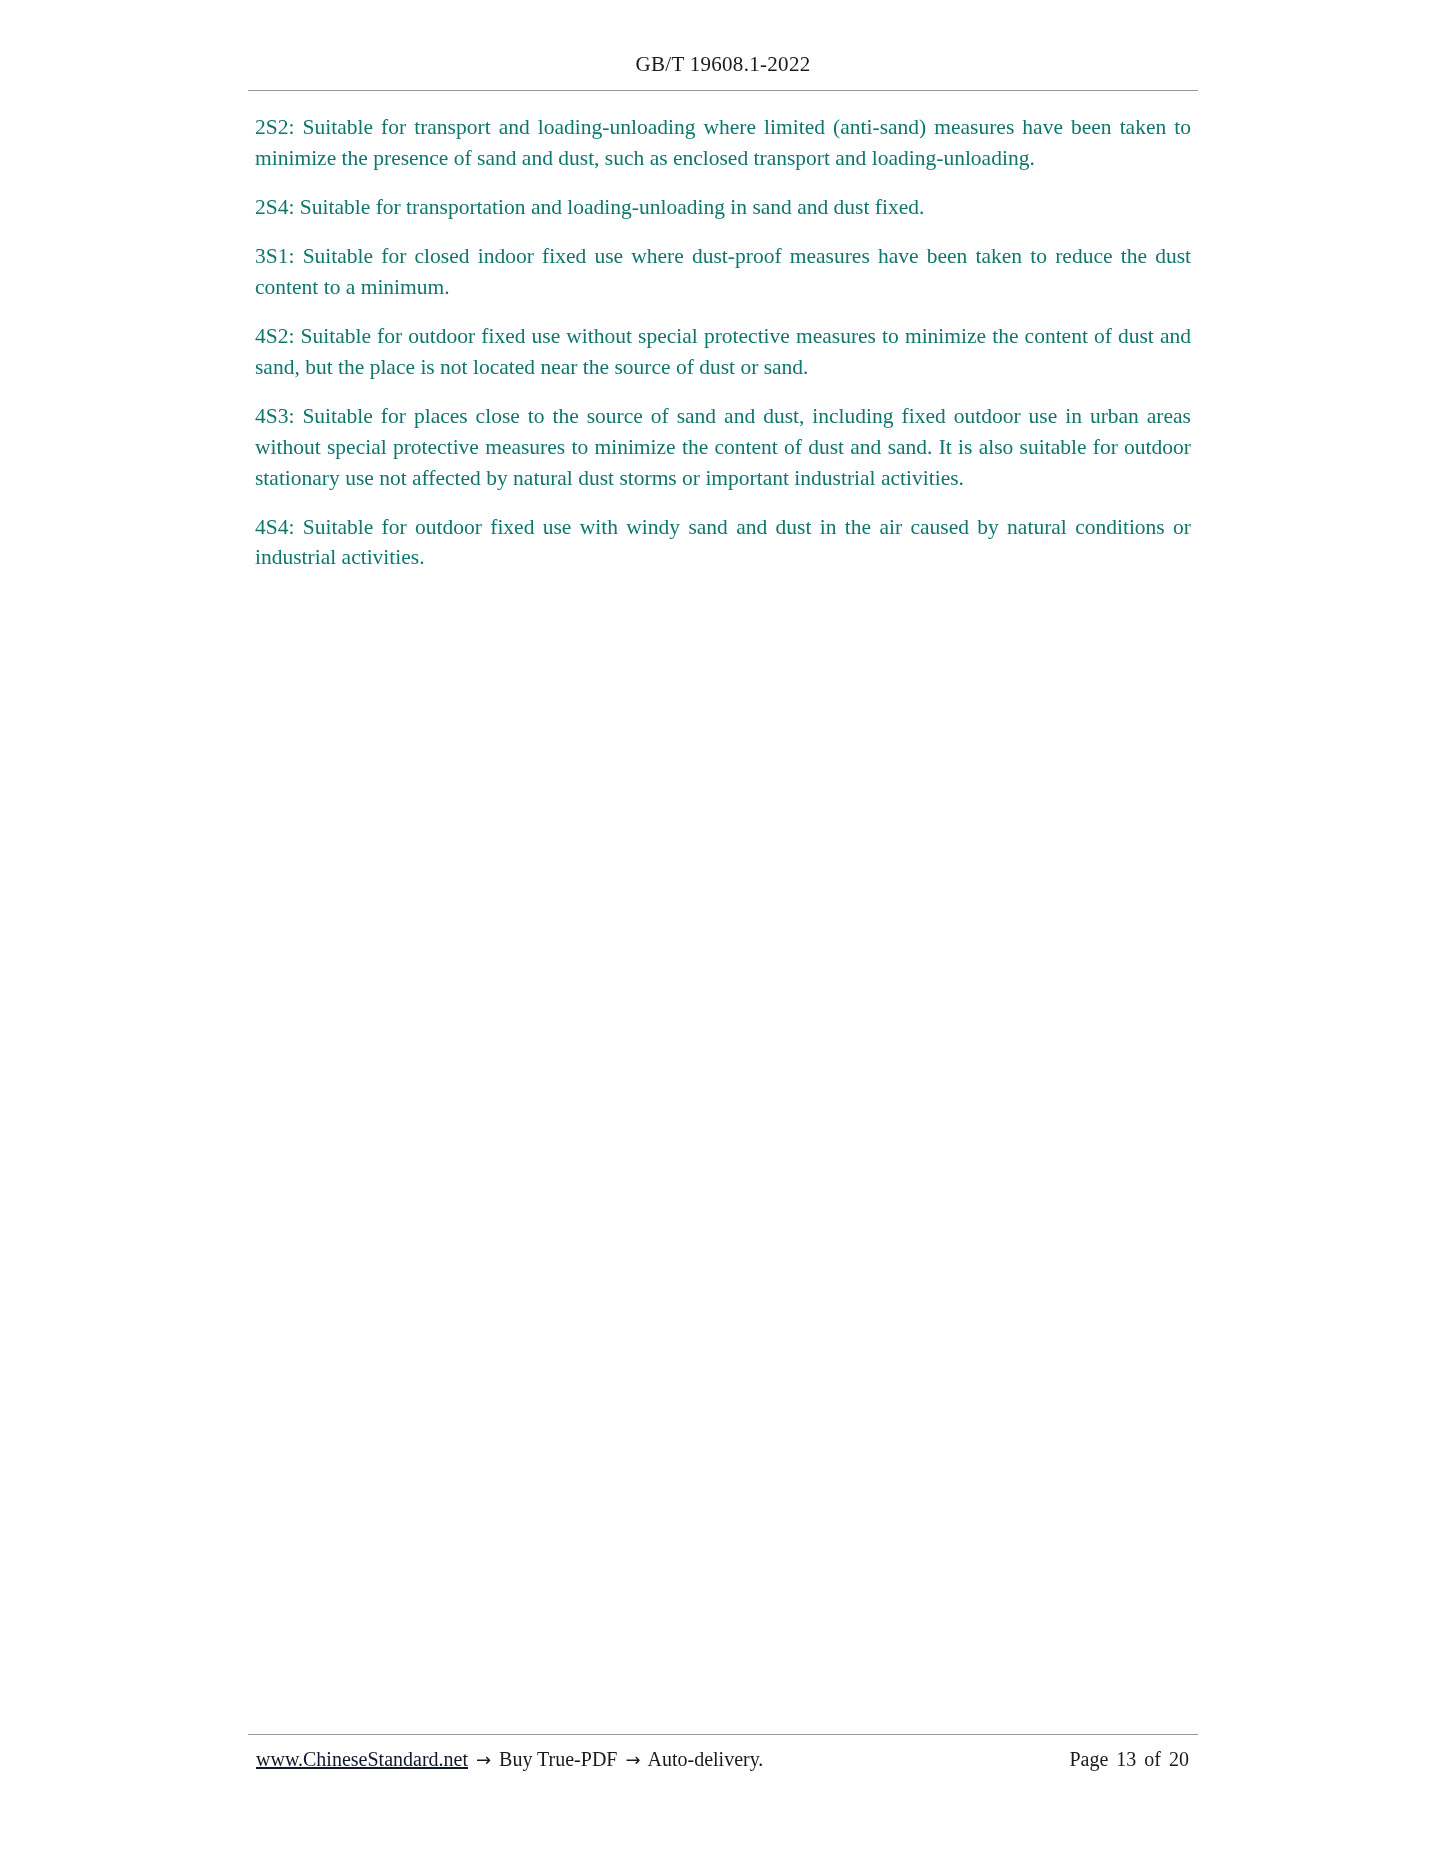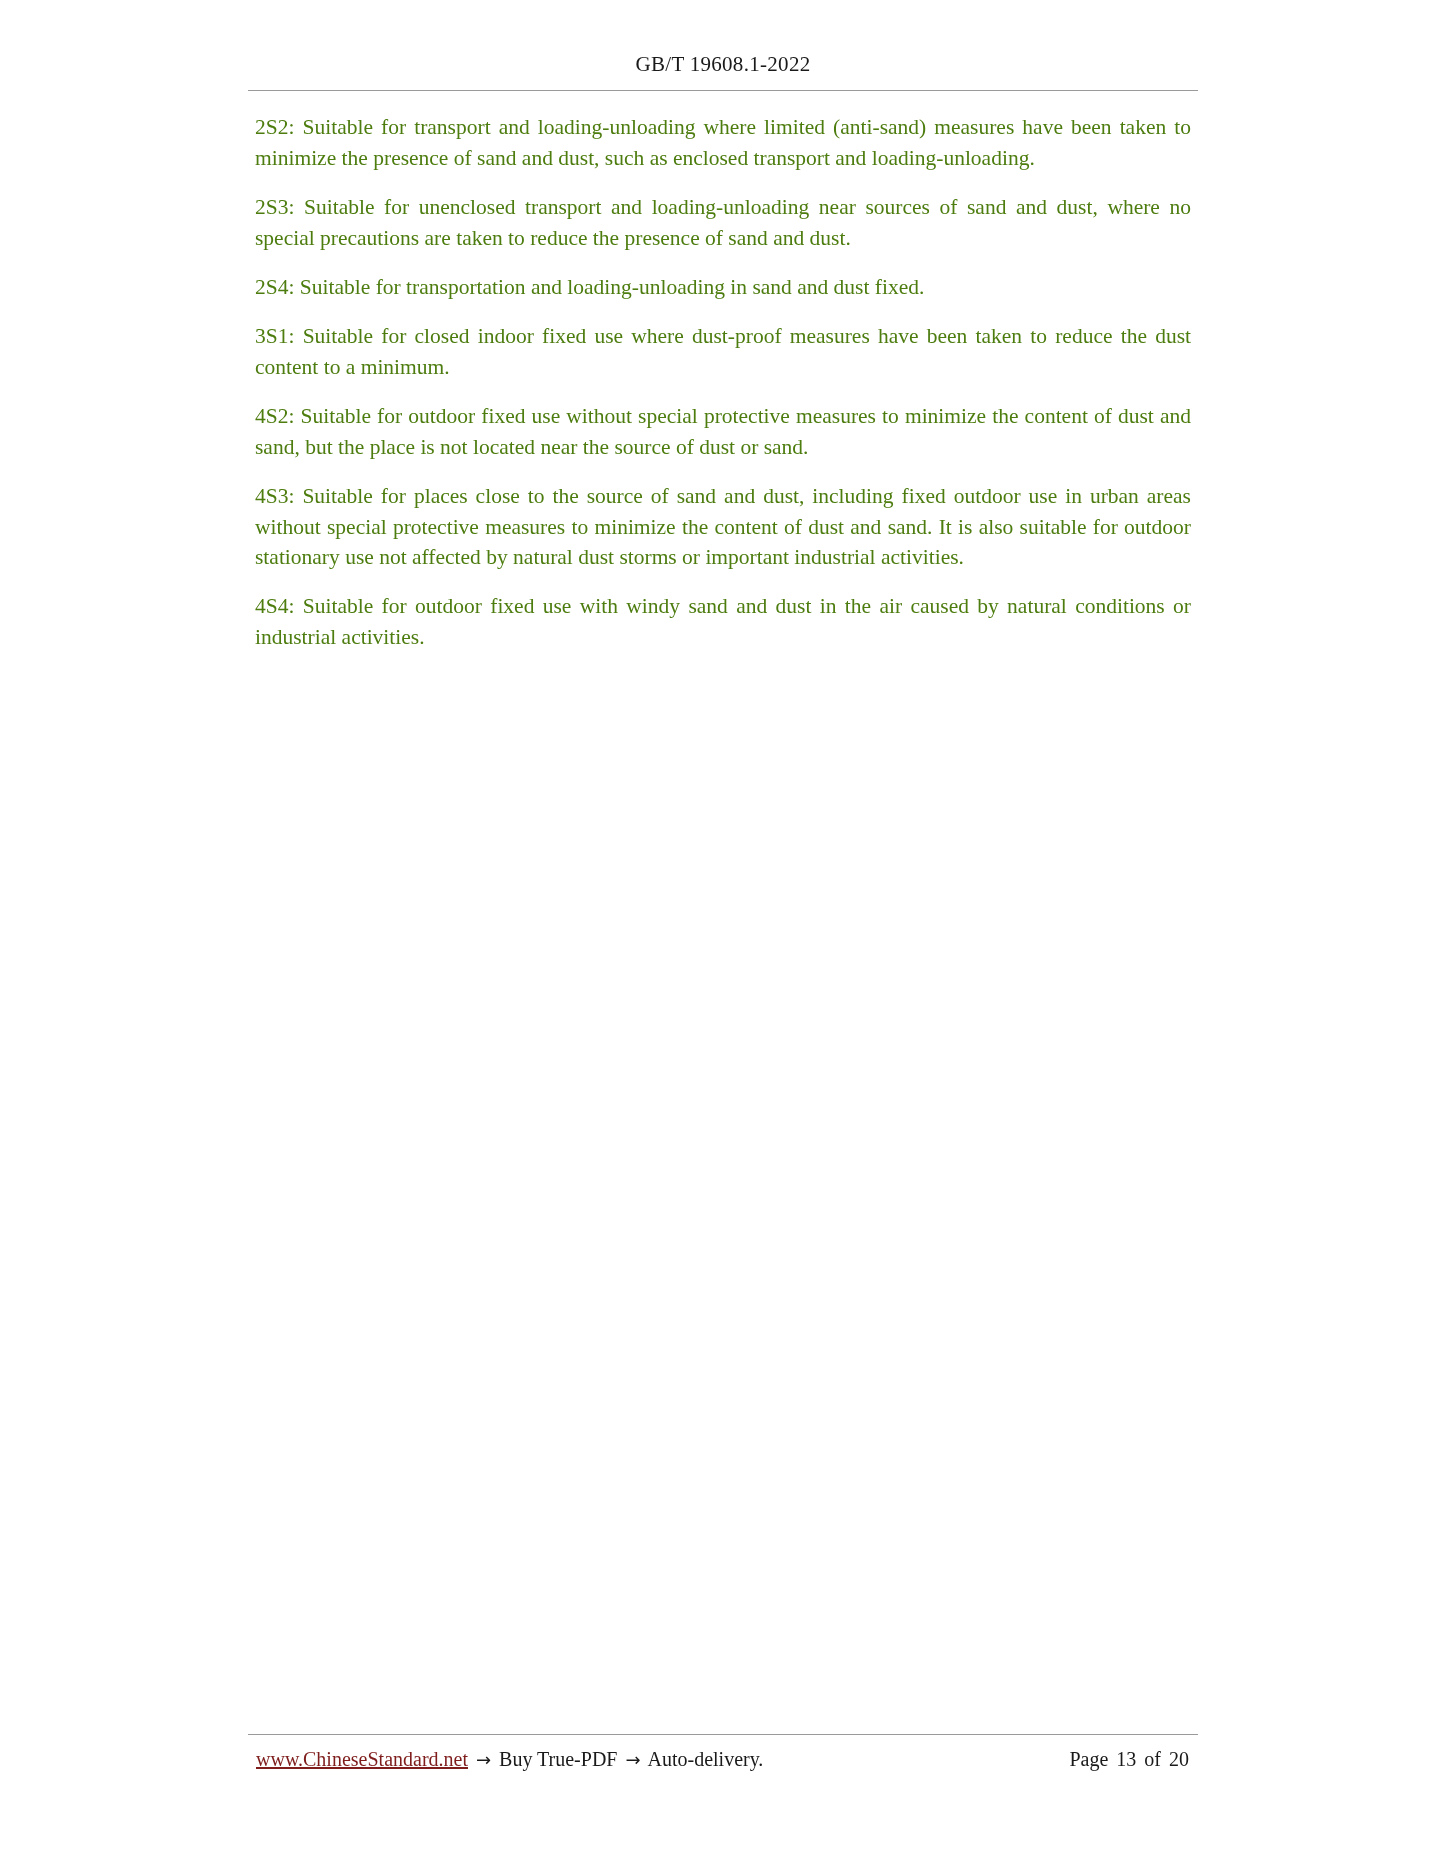--- a/index.html
+++ b/index.html
@@ -48,21 +48,21 @@
     top: 112px;
     left: 255px;
     width: 936px;
   }
   .para {
     font-size: 21.5px;
     line-height: 1.44;
     text-align: justify;
     text-justify: inter-word;
     margin: 0 0 18px 0;
-    color: #4d7c0f;
+    color: #0f766e;
   }
   .para:last-child {
     margin-bottom: 0;
   }
   .footer-rule {
     position: absolute;
     top: 1734px;
     left: 248px;
     width: 950px;
     height: 1px;
@@ -78,21 +78,21 @@
     color: #1a1a1a;
   }
   .footer-left {
     position: absolute;
     left: 8px;
     top: 0;
     white-space: nowrap;
   }
   .footer-link {
     text-decoration: underline;
-    color: #7f1d1d;
+    color: #0f172a;
   }
   .arrow {
     font-family: "DejaVu Sans", sans-serif;
     font-size: 18px;
     padding: 0 3px;
   }
   .footer-right {
     position: absolute;
     right: 6px;
     top: 0;
@@ -108,21 +108,20 @@
 
 <div class="page">
 
   <div class="header">
     <span class="header-title">GB/T 19608.1-2022</span>
   </div>
   <div class="header-rule"></div>
 
   <div class="content">
     <p class="para">2S2: Suitable for transport and loading-unloading where limited (anti-sand) measures have been taken to minimize the presence of sand and dust, such as enclosed transport and loading-unloading.</p>
-    <p class="para">2S3: Suitable for unenclosed transport and loading-unloading near sources of sand and dust, where no special precautions are taken to reduce the presence of sand and dust.</p>
     <p class="para">2S4: Suitable for transportation and loading-unloading in sand and dust fixed.</p>
     <p class="para">3S1: Suitable for closed indoor fixed use where dust-proof measures have been taken to reduce the dust content to a minimum.</p>
     <p class="para">4S2: Suitable for outdoor fixed use without special protective measures to minimize the content of dust and sand, but the place is not located near the source of dust or sand.</p>
     <p class="para">4S3: Suitable for places close to the source of sand and dust, including fixed outdoor use in urban areas without special protective measures to minimize the content of dust and sand. It is also suitable for outdoor stationary use not affected by natural dust storms or important industrial activities.</p>
     <p class="para">4S4: Suitable for outdoor fixed use with windy sand and dust in the air caused by natural conditions or industrial activities.</p>
   </div>
 
   <div class="footer-rule"></div>
 
   <div class="footer">

